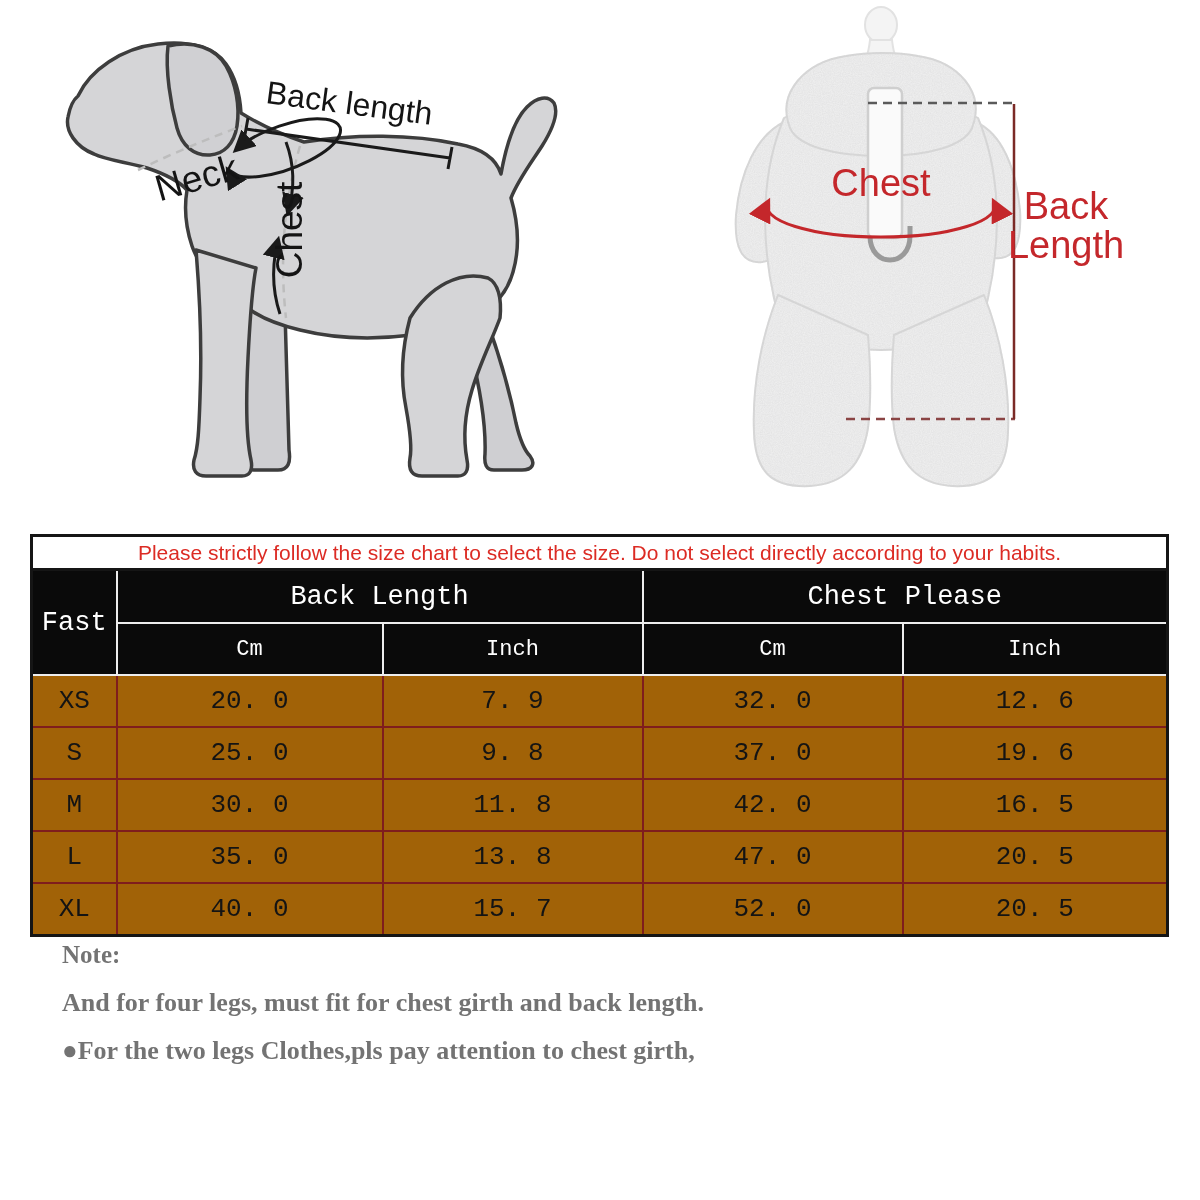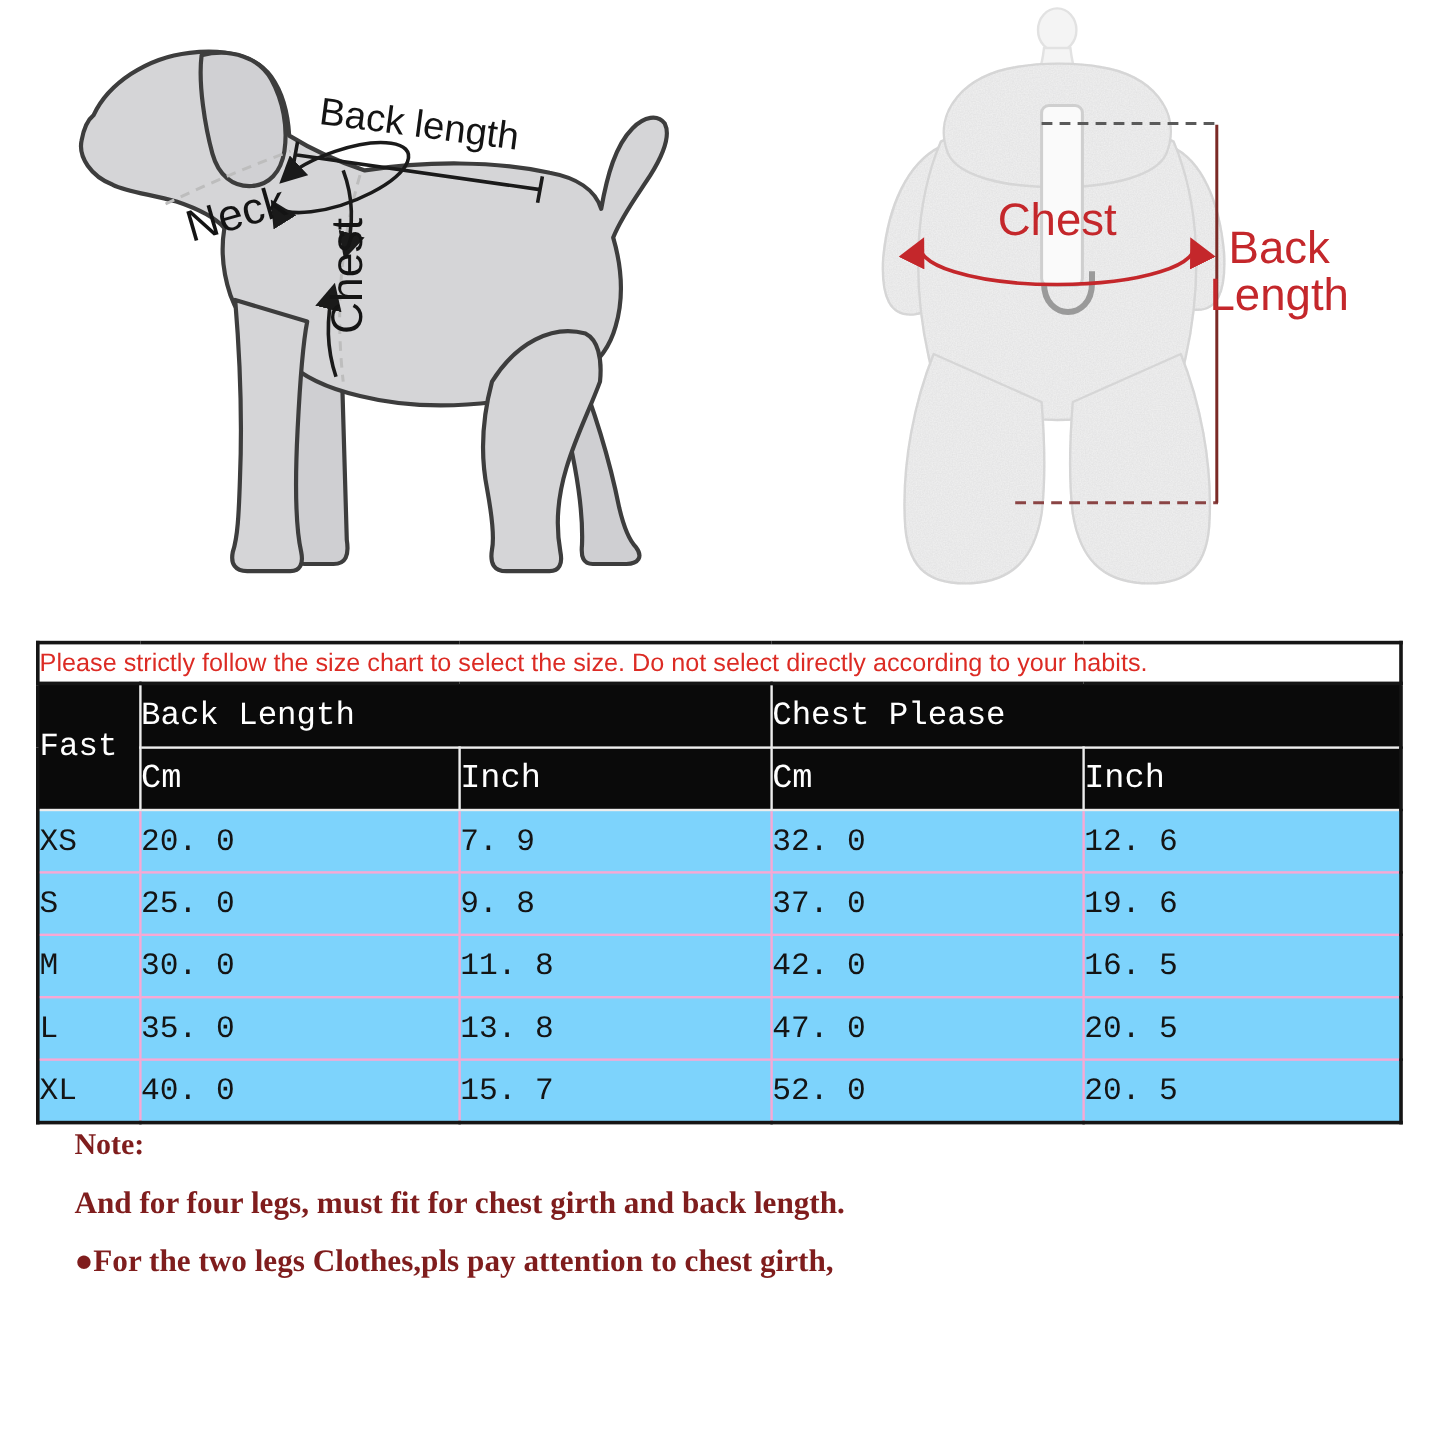--- a/index.html
+++ b/index.html
@@ -5,38 +5,38 @@
   html,body{margin:0;padding:0}
   body{
     width:1200px;height:1200px;position:relative;overflow:hidden;
     background:#ffffff;font-family:"Liberation Sans",sans-serif;
   }
   .abs{position:absolute}
 
   
   .table-wrap{position:absolute;left:30px;top:534px;width:1136px}
   table.size-chart{width:100%;border-collapse:collapse;table-layout:fixed;border:3px solid #151515}
-  table.size-chart td{vertical-align:middle;padding:0}
+  table.size-chart td{text-align:center;vertical-align:middle;padding:0}
   td.banner{
     height:31px;background:#ffffff;color:#dc2b24;
     font:400 21px "Liberation Sans",sans-serif;border:3px solid #151515;
   }
   td.hdr{
     background:#0a0a0a;color:#ffffff;border:2px solid #ededed;
     font-family:"Liberation Mono",monospace;font-size:27px;
   }
   td.hdr-main{height:51px}
-  td.hdr-sub{height:50px;font-size:28px}
+  td.hdr-sub{height:50px;font-size:22px}
   td.cell{
-    height:50px;border:2px solid #f9a8d4;color:#141414;background:#7dd3fc;
+    height:50px;border:2px solid #7f1d1d;color:#141414;background:#a16207;
     font-family:"Liberation Mono",monospace;font-size:26px;
   }
 
   
-  .notes{position:absolute;left:62px;top:940px;width:1090px;color:#7f1d1d;
+  .notes{position:absolute;left:62px;top:940px;width:1090px;color:#737373;
          font-family:"Liberation Serif",serif;font-weight:700}
   .notes .note-title{font-size:25px;line-height:30px;margin-bottom:18px}
   .notes .note-line{font-size:26px;line-height:30px;margin-bottom:18px}
 
   svg text{font-family:"Liberation Sans",sans-serif}
 </style>
 </head>
 <body>
 
 <svg class="abs" style="left:50px;top:18px" width="520" height="470" viewBox="0 0 520 470">

